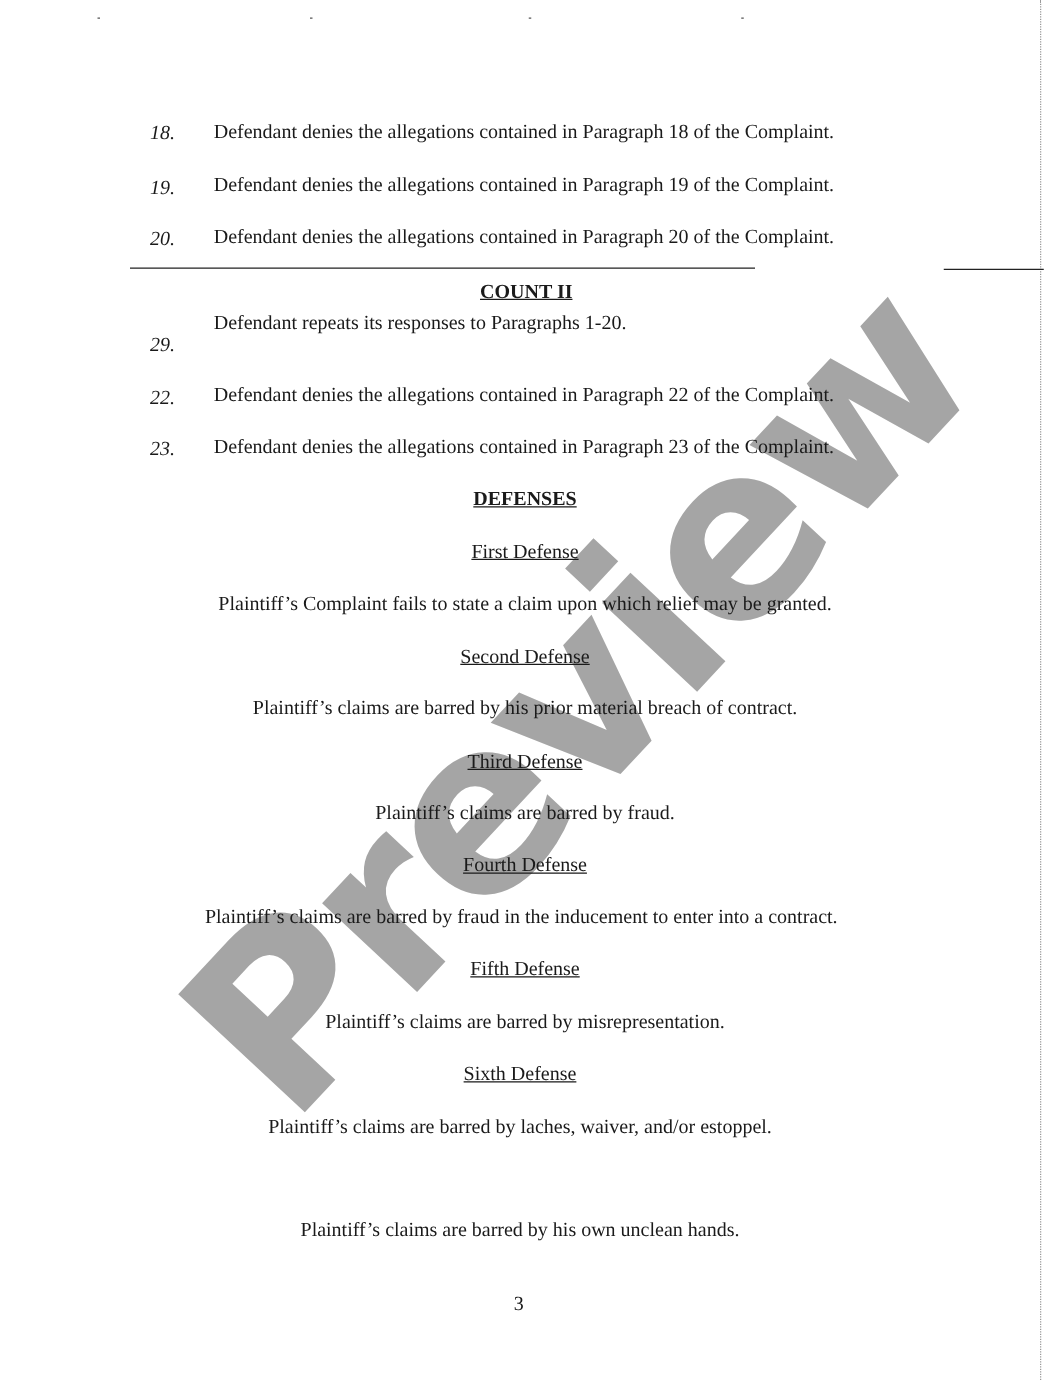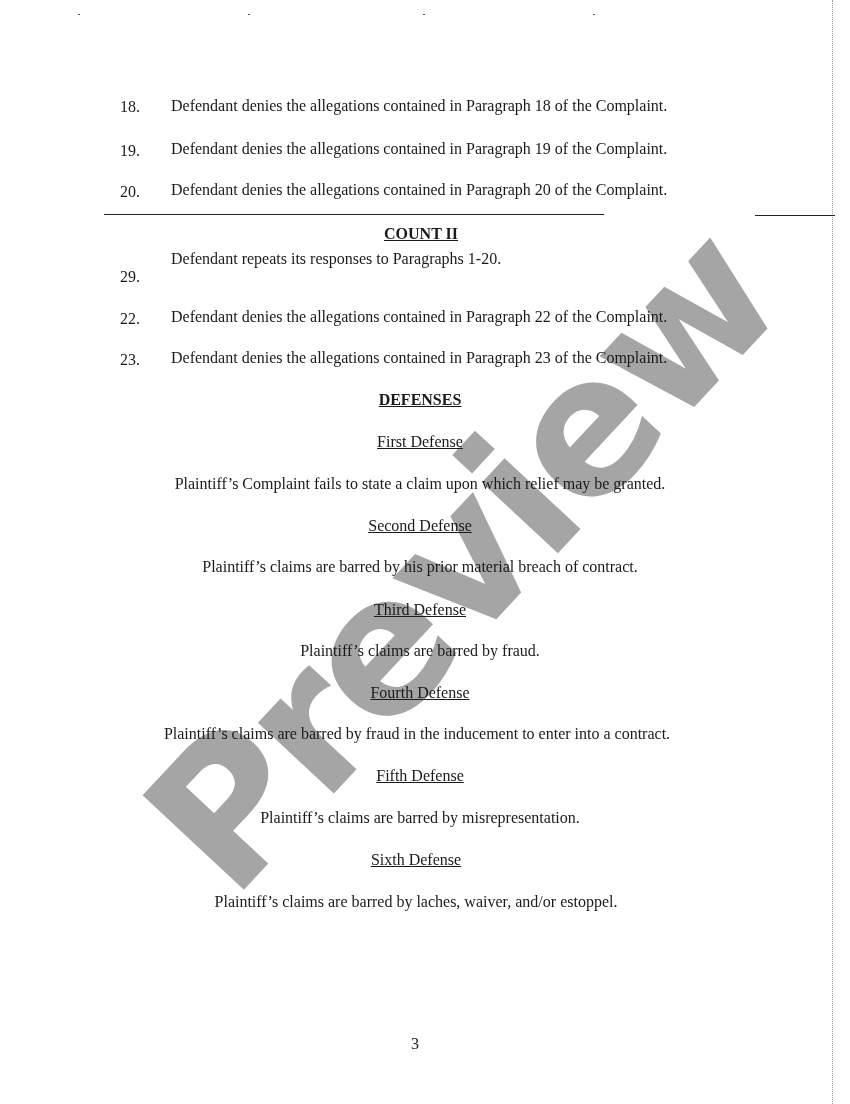--- a/index.html
+++ b/index.html
@@ -19,20 +19,21 @@
       position: absolute;
       left: 0; top: 0;
       width: 850px; height: 1104px;
       background: #ffffff;
     }
     .num {
       position: absolute;
       left: 120px;
       font-size: 16px;
       line-height: 20px;
+      font-style: italic;
     }
     .para-text {
       position: absolute;
       left: 171px;
       font-size: 16px;
       line-height: 20px;
       white-space: nowrap;
     }
     .center {
       position: absolute;
@@ -156,16 +157,17 @@
 
     <div class="center heading-ul" style="top:683px">Fourth Defense</div>
     <div class="center" style="top:724px;width:834px">Plaintiff’s claims are barred by fraud in the inducement to enter into a contract.</div>
 
     <div class="center heading-ul" style="top:766px">Fifth Defense</div>
     <div class="center" style="top:808px">Plaintiff’s claims are barred by misrepresentation.</div>
 
     <div class="center heading-ul" style="top:850px;width:832px">Sixth Defense</div>
     <div class="center" style="top:892px;width:832px">Plaintiff’s claims are barred by laches, waiver, and/or estoppel.</div>
 
+    <div class="center" style="top:975px;width:832px">Plaintiff’s claims are barred by his own unclean hands.</div>
 
     <div class="page-number" style="top:1034px">3</div>
   </div>
 </div>
 
 </body></html>

